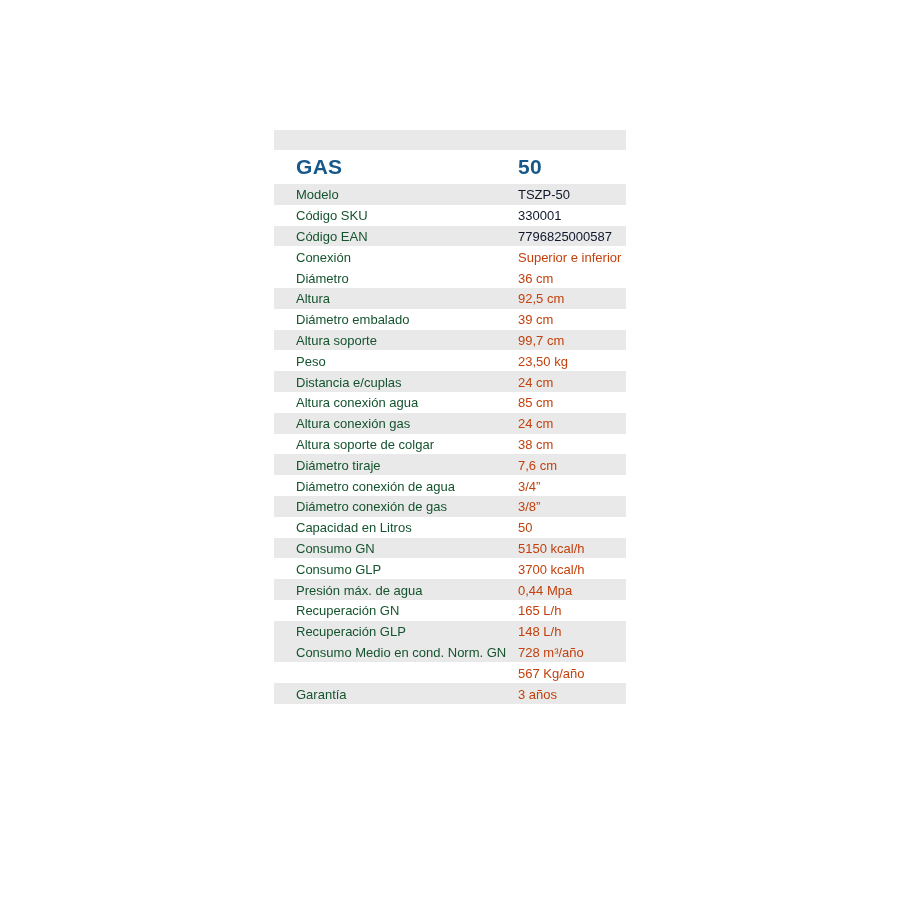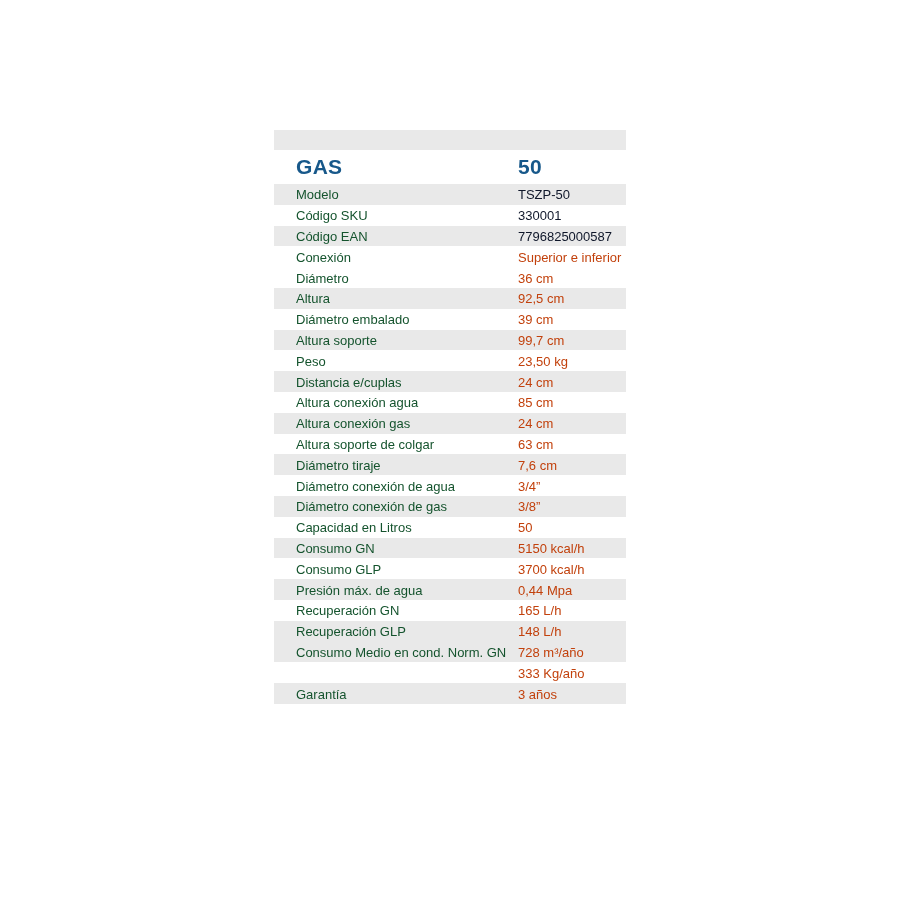--- a/index.html
+++ b/index.html
@@ -119,21 +119,21 @@
       <div class="row">
         <span class="label">Altura conexión agua</span>
         <span class="value">85 cm</span>
       </div>
       <div class="row alt">
         <span class="label">Altura conexión gas</span>
         <span class="value">24 cm</span>
       </div>
       <div class="row">
         <span class="label">Altura soporte de colgar</span>
-        <span class="value">63 cm</span>
+        <span class="value">38 cm</span>
       </div>
       <div class="row alt">
         <span class="label">Diámetro tiraje</span>
         <span class="value">7,6 cm</span>
       </div>
       <div class="row">
         <span class="label">Diámetro conexión de agua</span>
         <span class="value">3/4”</span>
       </div>
       <div class="row alt">
@@ -162,20 +162,20 @@
       </div>
       <div class="row alt">
         <span class="label">Recuperación GLP</span>
         <span class="value">148 L/h</span>
       </div>
       <div class="row alt">
         <span class="label">Consumo Medio en cond. Norm. GN</span>
         <span class="value">728 m³/año</span>
       </div>
       <div class="row">
-        <span class="value">333 Kg/año</span>
+        <span class="value">567 Kg/año</span>
       </div>
       <div class="row alt">
         <span class="label">Garantía</span>
         <span class="value">3 años</span>
       </div>
     </div>
 </div>
 
 </body></html>

